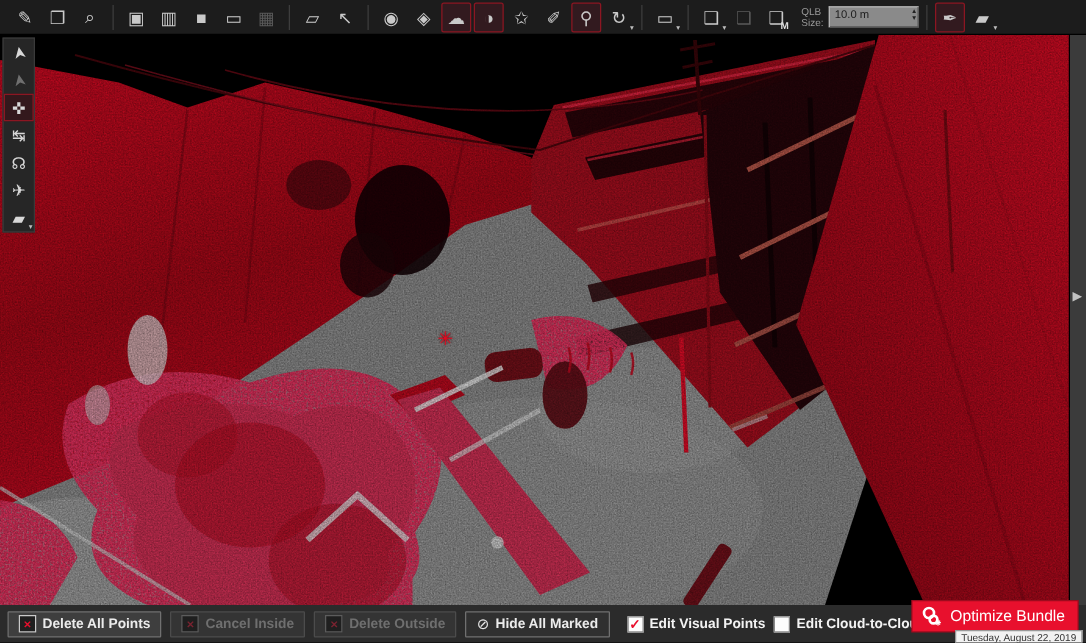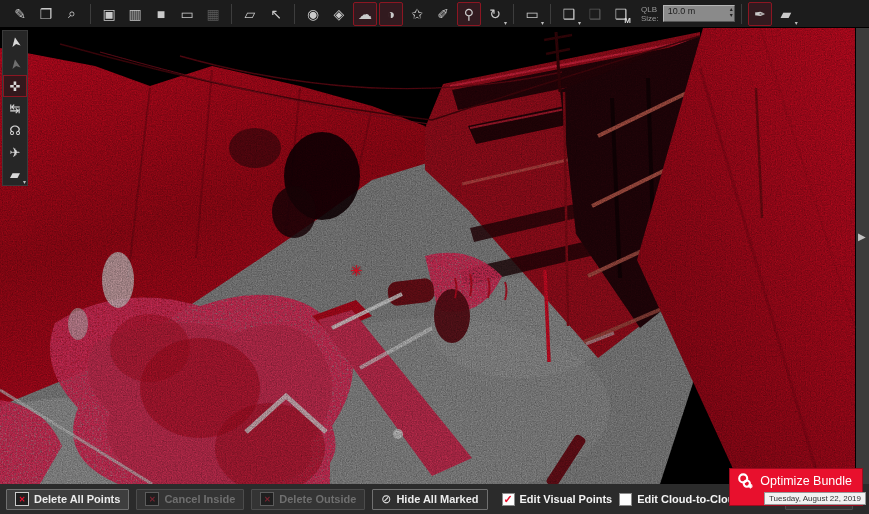--- a/index.html
+++ b/index.html
@@ -50,21 +50,21 @@
     font-weight:bold;display:flex;align-items:center;justify-content:center;flex:0 0 12px;}
   .bb-btn.disabled .del-ico{border-color:#5c5c5c;color:#7a2330;}
   .hide-ico{font-size:12px;color:#e6e6e6;font-weight:normal;}
   .spacer{flex:1;}
   .chk{display:flex;align-items:center;gap:5px;color:#f4f4f4;font-size:11px;font-weight:bold;white-space:nowrap;}
   .box{width:13px;height:13px;background:#fdfdfd;border:1px solid #8a8a8a;display:flex;align-items:center;
     justify-content:center;font-size:11px;color:#e8102d;font-weight:bold;box-sizing:border-box;flex:0 0 13px;}
   .cancel .cx{color:#e8e8e8;}
   .cancel .clabel{color:#7b7b7b;}
   .optimize{position:absolute;right:7px;bottom:9px;height:24px;background:#e8102d;color:#fff;display:flex;
-    align-items:center;gap:6px;padding:0 10px 12px 7px;font-size:12.5px;z-index:7;box-shadow:0 0 0 1px #9d0b1e;margin-left:47px;}
+    align-items:center;gap:6px;padding:0 10px 0 7px;font-size:12.5px;z-index:7;box-shadow:0 0 0 1px #9d0b1e;margin-left:47px;}
   .opt-tip{position:absolute;top:23px;right:-4px;background:#f2f2f2;color:#333;font-size:8px;
     padding:1px 4px;border:1px solid #999;white-space:nowrap;z-index:8;}
 </style>
 </head>
 <body>
 
 <div class="topbar">
   <div id="tb-left" class="tb-row">
       <span class="tb-group">
         <span class="tb-btn">

